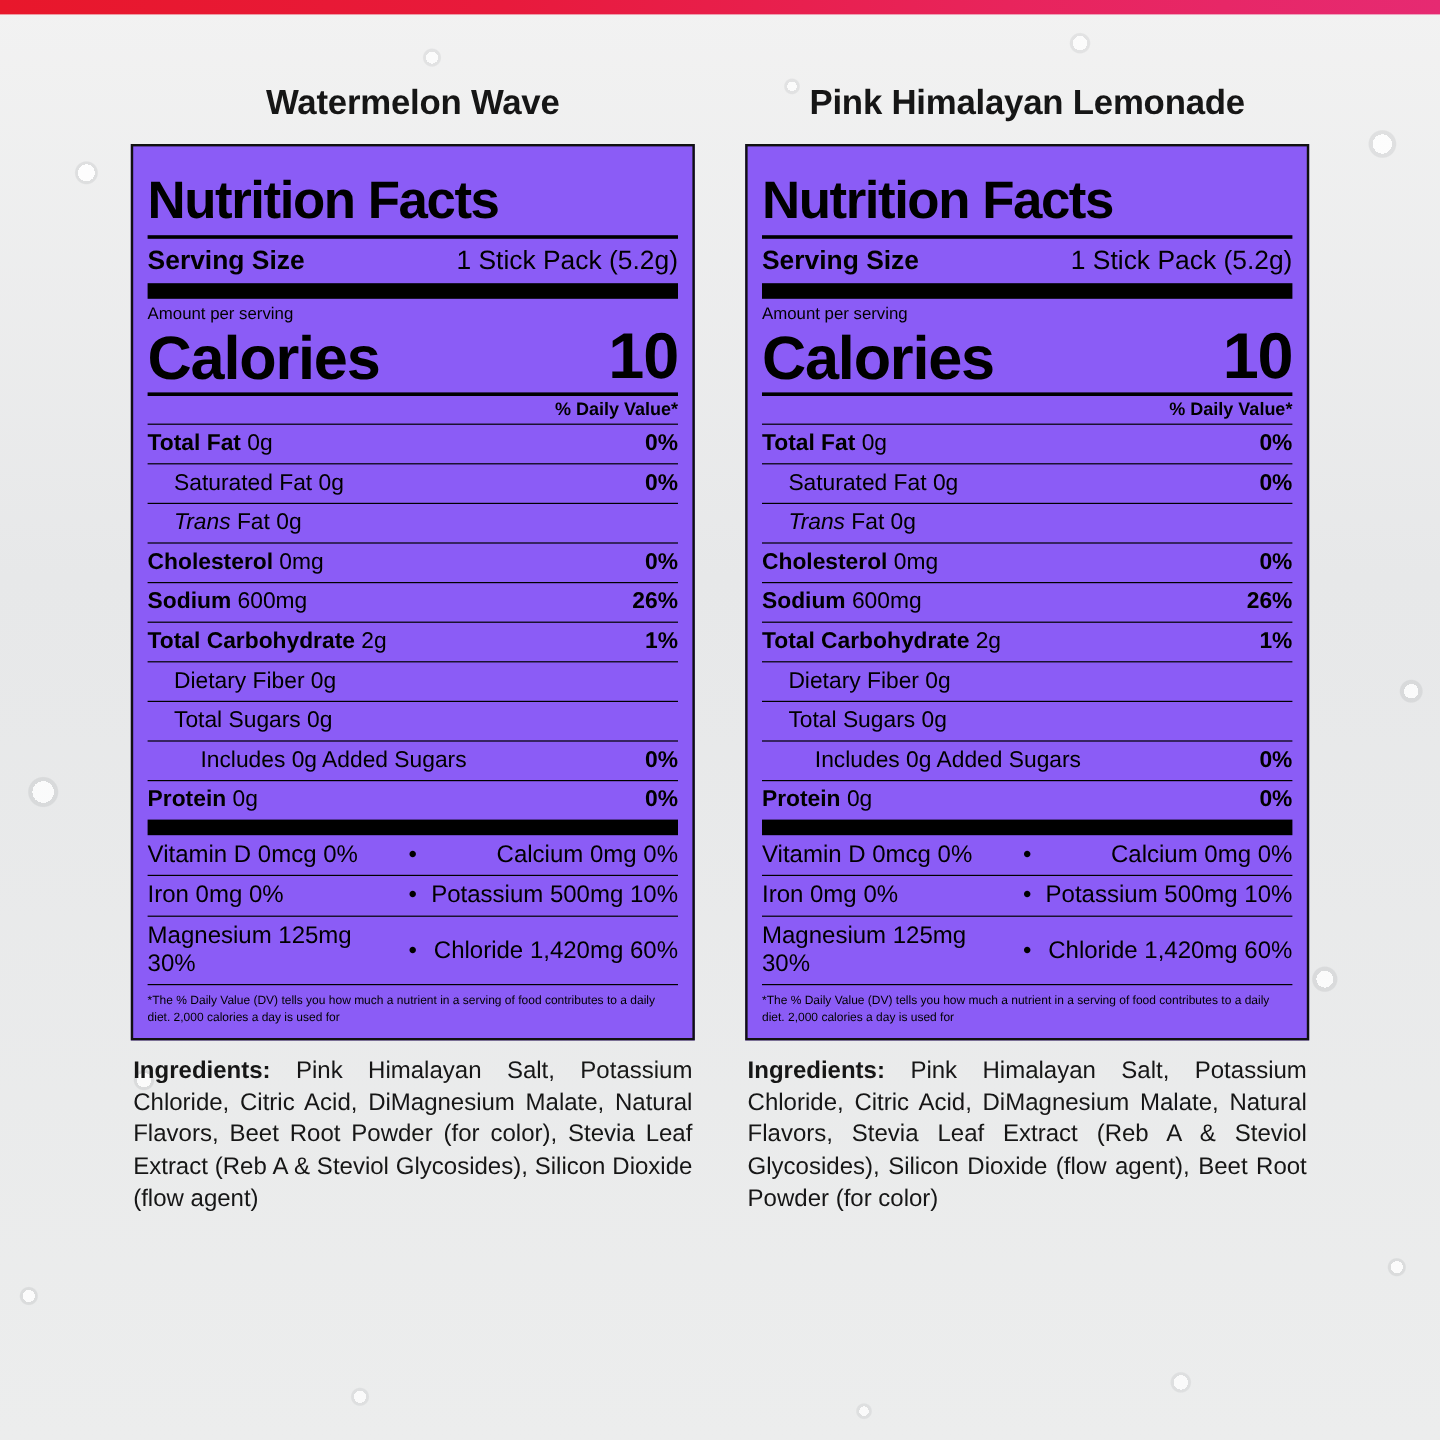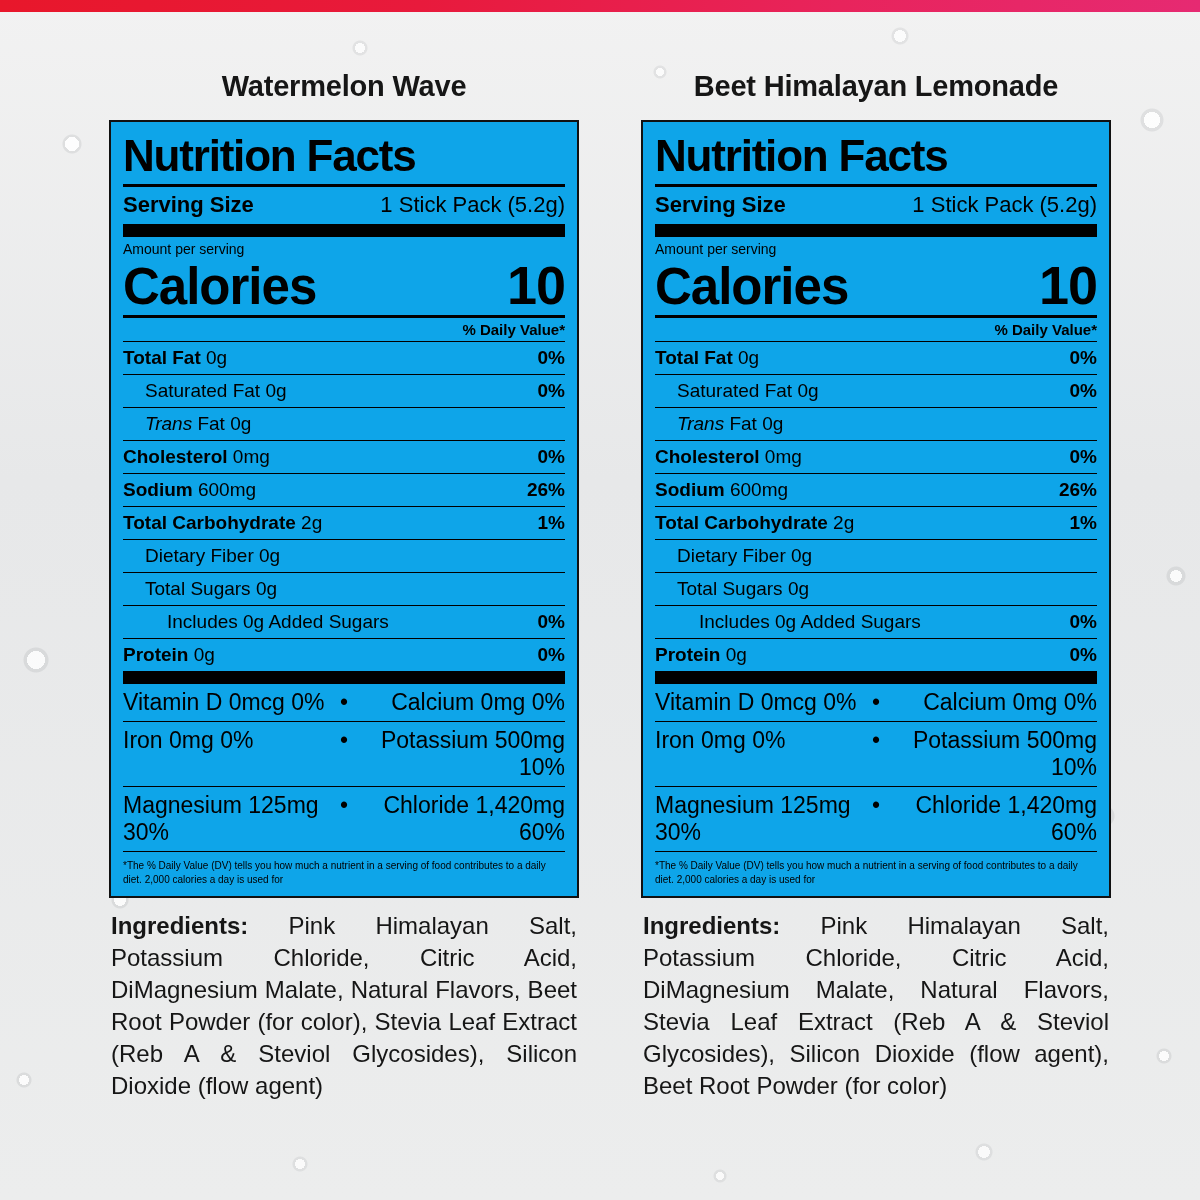--- a/index.html
+++ b/index.html
@@ -54,37 +54,36 @@
     display: flex;
     justify-content: center;
     gap: 42px;
     padding: 58px 56px 0 56px;
     box-sizing: border-box;
     z-index: 2;
   }
 
   .panel {
     width: 470px;
-    margin-left: 20px;
   }
 
   .product-title {
     text-align: center;
     font-size: 29px;
     font-weight: bold;
     color: #161616;
     letter-spacing: -0.2px;
     margin-bottom: 17px;
     white-space: nowrap;
   }
 
   .nf-box {
-    background: #0ea5e9;
+    background: #8b5cf6;
     border: 2px solid #111;
-    padding: 8px 12px 10px 12px;
+    padding: 20px 12px 10px 12px;
     box-sizing: border-box;
   }
 
   .nf-title {
     font-size: 44px;
     font-weight: bold;
     letter-spacing: -1.2px;
     line-height: 1.08;
     color: #000;
     margin: 2px 0 4px 0;
@@ -147,38 +146,38 @@
     font-size: 19px;
     padding: 5px 0 5px 0;
     color: #000;
   }
   .nut-row .nut-pct { font-weight: bold; }
   .indent-1 { padding-left: 22px; }
   .indent-2 { padding-left: 44px; }
 
   .vit-row {
     display: flex;
-    align-items: flex-start;
-    font-size: 23px;
+    align-items: center;
+    font-size: 20px;
     padding: 5px 0 5px 0;
     color: #000;
   }
   .vit-left { flex: 1; text-align: left; }
   .vit-dot { width: 26px; text-align: center; }
   .vit-right { flex: 1; text-align: right; }
 
   .footnote {
     font-size: 10px;
     line-height: 1.35;
     padding-top: 7px;
     color: #000;
   }
 
   .ingredients {
-    font-size: 24px;
+    font-size: 20px;
     line-height: 1.33;
     color: #161616;
     padding: 12px 2px 0 2px;
     text-align: justify;
   }
   .ingredients b { font-weight: bold; }
 </style>
 </head>
 <body>
 
@@ -290,21 +289,21 @@
       <div class="footnote">*The % Daily Value (DV) tells you how much a nutrient in a serving of food contributes to a daily diet. 2,000 calories a day is used for</div>
     </div>
 
     <div class="ingredients">
       <b>Ingredients:</b>
       <span>Pink Himalayan Salt, Potassium Chloride, Citric Acid, DiMagnesium Malate, Natural Flavors, Beet Root Powder (for color), Stevia Leaf Extract (Reb A &amp; Steviol Glycosides), Silicon Dioxide (flow agent)</span>
     </div>
   </div>
 
   <div class="panel">
-    <div class="product-title">Beet Himalayan Lemonade</div>
+    <div class="product-title">Pink Himalayan Lemonade</div>
 
     <div class="nf-box">
       <div class="nf-title">Nutrition Facts</div>
       <div class="rule-med"></div>
 
       <div class="serving-row">
         <span class="label">Serving Size</span>
         <span class="value">1 Stick Pack (5.2g)</span>
       </div>
 

